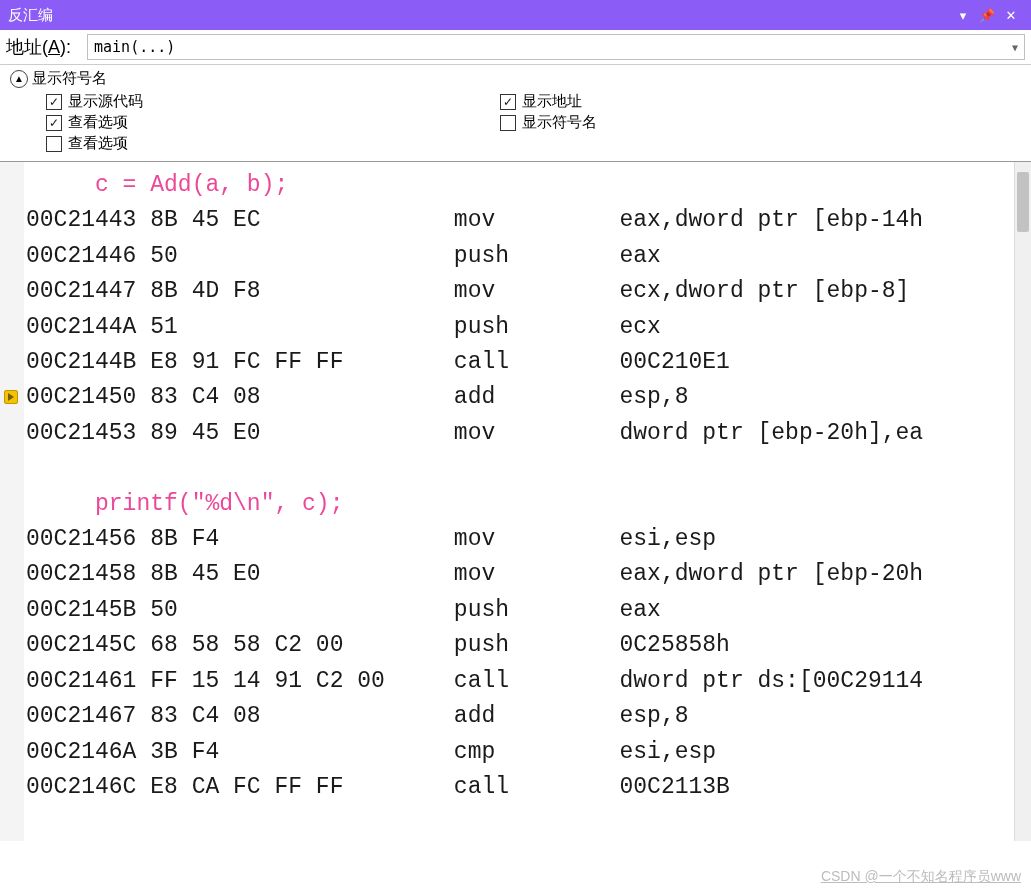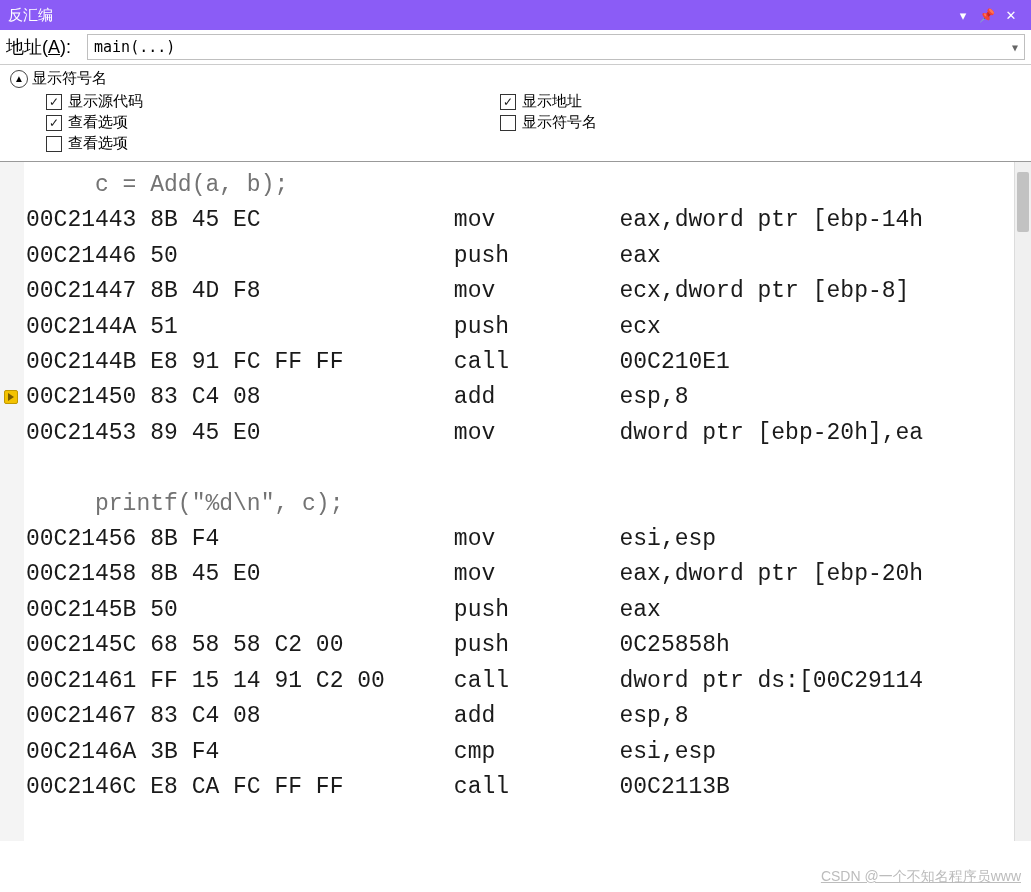--- a/index.html
+++ b/index.html
@@ -18,21 +18,21 @@
 .opt-cols { display: flex; }
 .opt-col { display: flex; flex-direction: column; gap: 2px; }
 .opt-col.left { width: 490px; padding-left: 36px; }
 .chk { display: flex; align-items: center; gap: 6px; font-size: 15px; }
 .chkbox { width: 16px; height: 16px; border: 1px solid #333; display: flex; align-items: center; justify-content: center; font-size: 12px; color: #1a1a1a; background: #fff; }
 .code-wrap { border-top: 1px solid #999; position: relative; height: 680px; }
 .gutter { position: absolute; left: 0; top: 0; bottom: 0; width: 24px; background: #f4f4f4; }
 .break-ind { position: absolute; left: 4px; width: 14px; height: 14px; background: #f3c200; border: 1px solid #c09800; border-radius: 2px; }
 .break-ind::after { content: ""; position: absolute; left: 3px; top: 2px; border-left: 6px solid #7a5c00; border-top: 4px solid transparent; border-bottom: 4px solid transparent; }
 .code { position: absolute; left: 26px; right: 18px; top: 0; bottom: 0; overflow: hidden; font-family: Consolas, "Courier New", monospace; font-size: 23px; color: #1a1a1a; line-height: 35.4px; padding-top: 6px; white-space: pre; }
-.code .src { color: #737373; }
+.code .src { color: #ec4899; }
 .scroll { position: absolute; right: 0; top: 0; bottom: 0; width: 17px; background: #f0f0f0; border-left: 1px solid #dcdcdc; }
 .scroll .thumb { position: absolute; left: 2px; right: 2px; top: 10px; height: 60px; background: #c2c2c2; border-radius: 2px; }
 .watermark { position: absolute; right: 10px; bottom: 6px; color: #bcbcbc; font-size: 14px; font-family: "Microsoft YaHei", sans-serif; text-decoration: underline; }
 </style>
 </head>
 <body>
 
 <div class="titlebar">
   <span class="title">反汇编</span>
   <span class="wbtn">▾</span>

